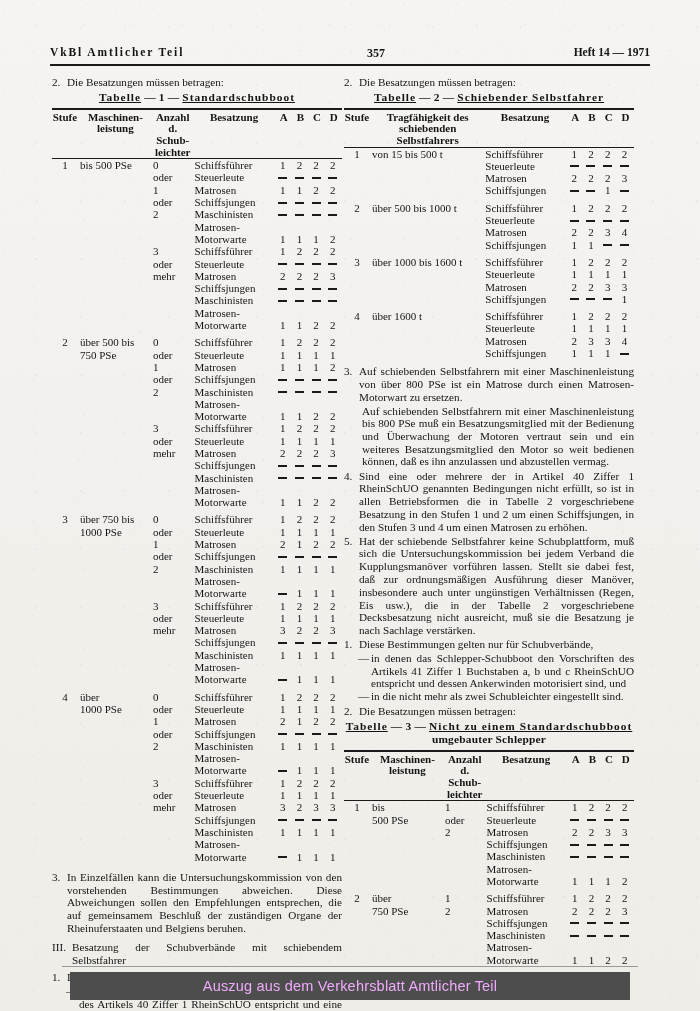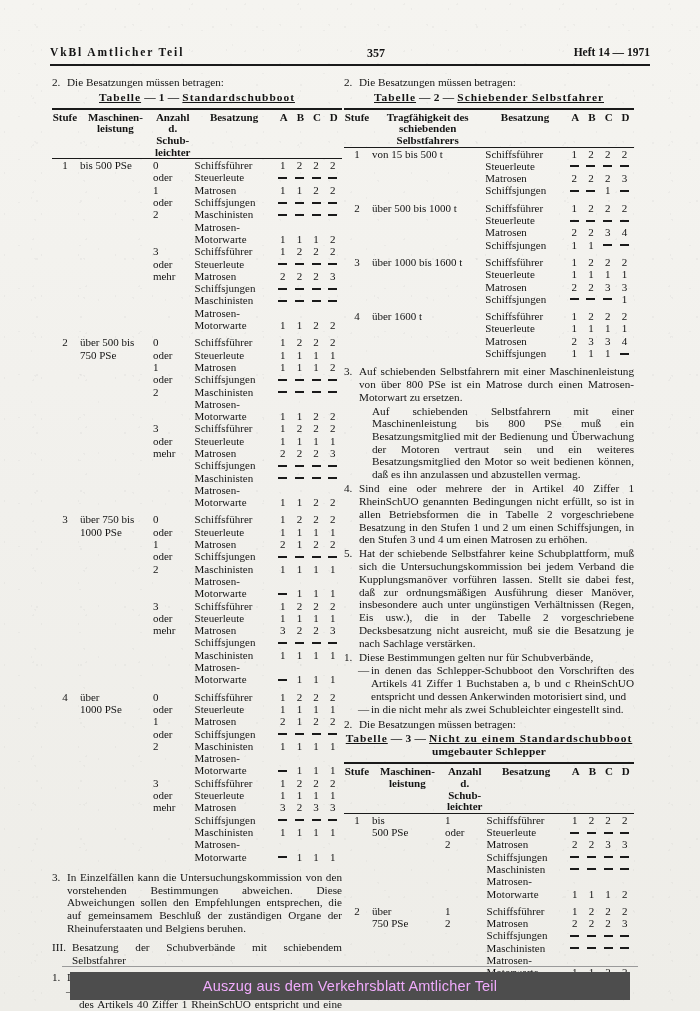--- a/index.html
+++ b/index.html
@@ -939,21 +939,21 @@
           </tr>
         </tbody>
     </table>
 
     <div style="height:6px"></div>
 
     <div class="num-item">
       <span class="n">3.</span>
       <span class="t">Auf schiebenden Selbstfahrern mit einer Maschinenleistung von über 800 PSe ist ein Matrose durch einen Matrosen-Motorwart zu ersetzen.</span>
     </div>
-    <div class="para" style="margin-left:28px">Auf schiebenden Selbstfahrern mit einer Maschinenleistung bis 800 PSe muß ein Besatzungsmitglied mit der Bedienung und Überwachung der Motoren vertraut sein und ein weiteres Besatzungsmitglied den Motor so weit bedienen können, daß es ihn anzulassen und abzustellen vermag.</div>
+    <div class="para" style="margin-left:18px">Auf schiebenden Selbstfahrern mit einer Maschinenleistung bis 800 PSe muß ein Besatzungsmitglied mit der Bedienung und Überwachung der Motoren vertraut sein und ein weiteres Besatzungsmitglied den Motor so weit bedienen können, daß es ihn anzulassen und abzustellen vermag.</div>
 
     <div class="num-item">
       <span class="n">4.</span>
       <span class="t">Sind eine oder mehrere der in Artikel 40 Ziffer 1 RheinSchUO genannten Bedingungen nicht erfüllt, so ist in allen Betriebsformen die in Tabelle 2 vorgeschriebene Besatzung in den Stufen 1 und 2 um einen Schiffsjungen, in den Stufen 3 und 4 um einen Matrosen zu erhöhen.</span>
     </div>
 
     <div class="num-item">
       <span class="n">5.</span>
       <span class="t">Hat der schiebende Selbstfahrer keine Schubplattform, muß sich die Untersuchungskommission bei jedem Verband die Kupplungsmanöver vorführen lassen. Stellt sie dabei fest, daß zur ordnungsmäßigen Ausführung dieser Manöver, insbesondere auch unter ungünstigen Verhältnissen (Regen, Eis usw.), die in der Tabelle 2 vorgeschriebene Decksbesatzung nicht ausreicht, muß sie die Besatzung je nach Sachlage verstärken.</span>
     </div>

